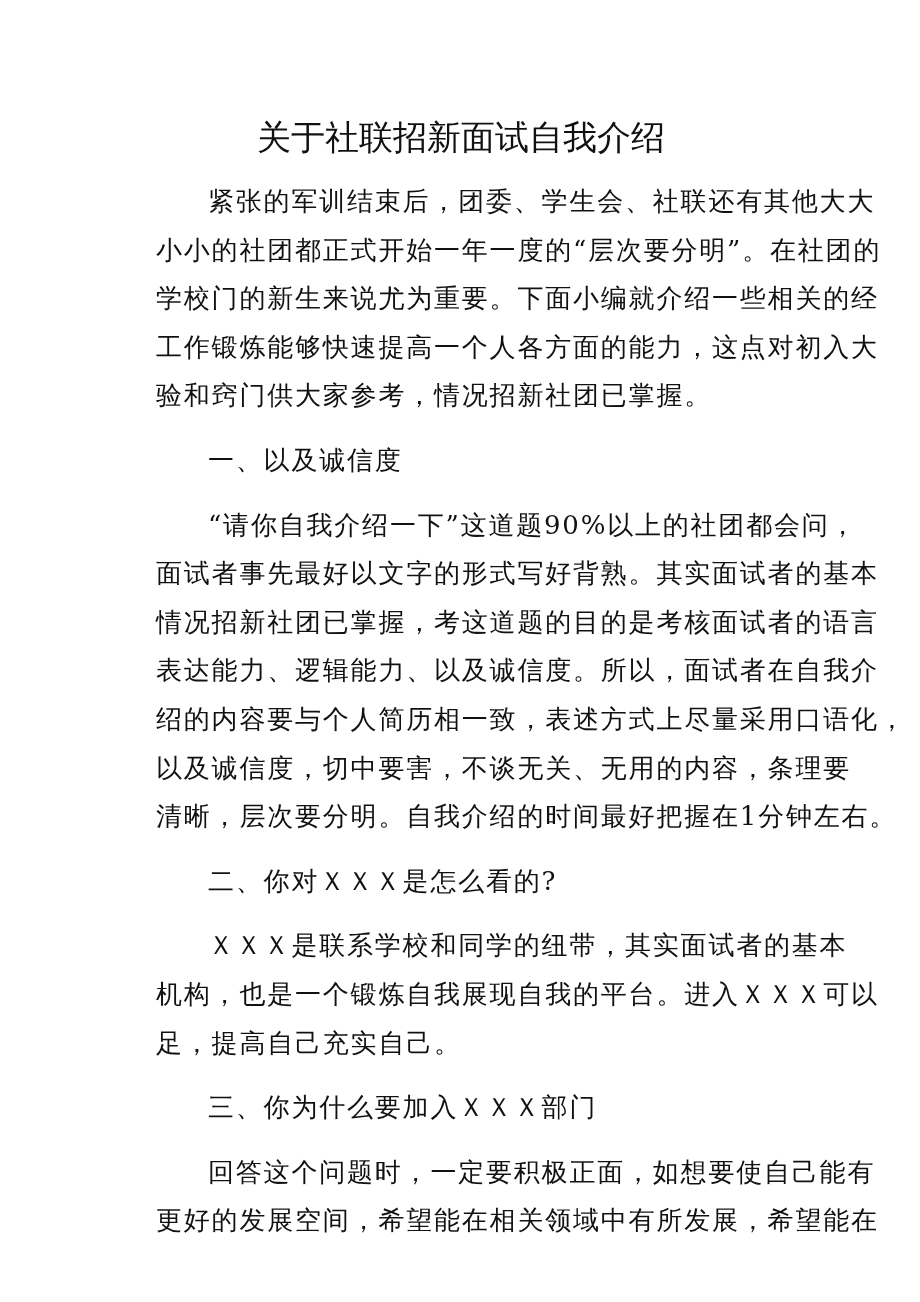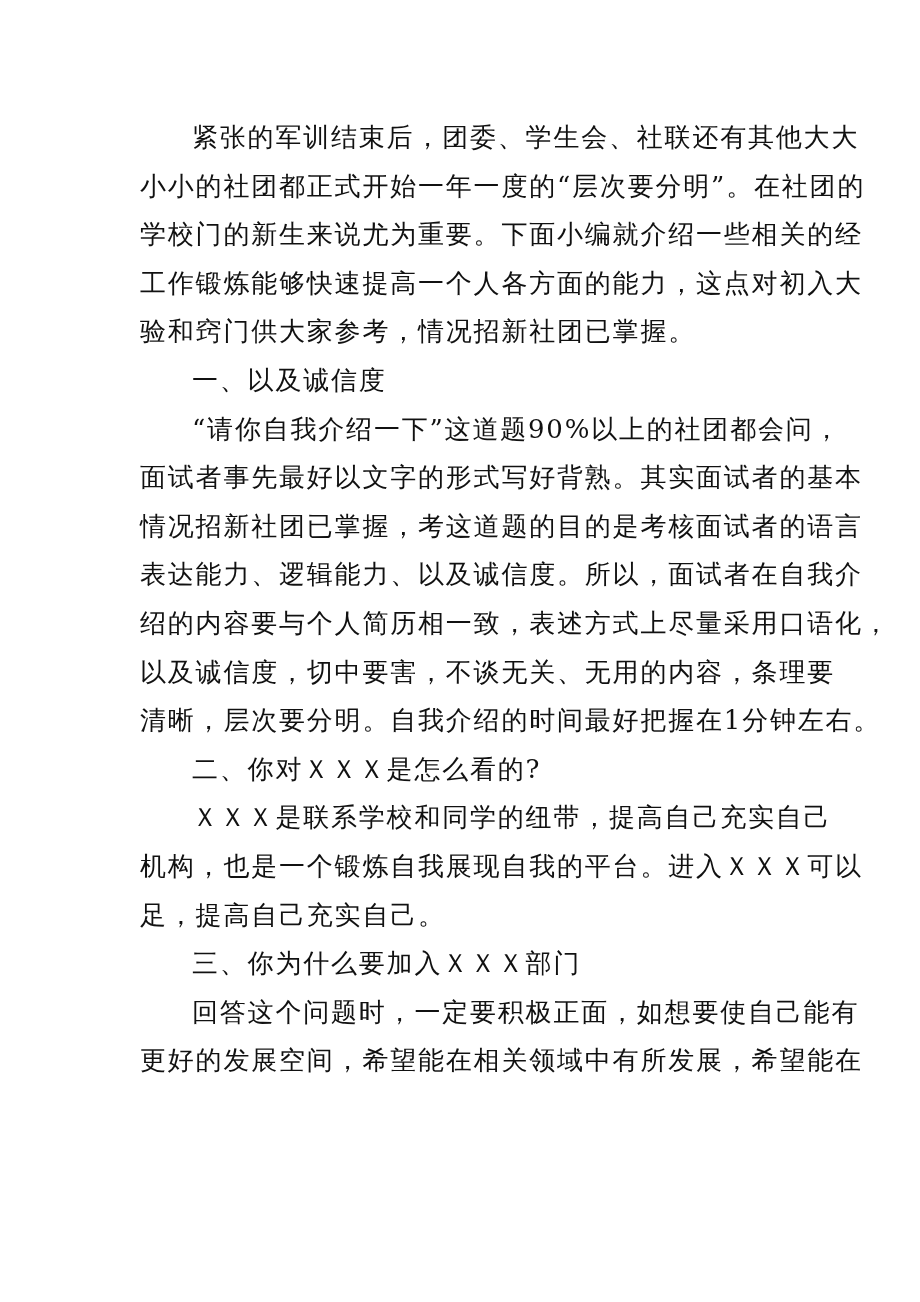--- a/index.html
+++ b/index.html
@@ -26,21 +26,21 @@
     line-height: 48px;
     text-align: center;
     margin: 0;
     font-weight: normal;
     letter-spacing: 0px;
     height: 48px;
   }
   .para {
     font-size: 26px;
     line-height: 48.6px;
-    margin: 0;
+    margin: 16px;
     text-align: justify;
     text-justify: inter-character;
     letter-spacing: 1.8px;
     word-break: break-all;
   }
   .line {
     display: block;
     height: 48.6px;
     white-space: nowrap;
     text-align-last: justify;
@@ -50,20 +50,21 @@
     text-align-last: left;
   }
   .indent {
     padding-left: 52px;
   }
 </style>
 </head>
 <body>
 
 <div class="page">
+  <h1 class="title">关于社联招新面试自我介绍</h1>
 
   <div class="para">
     <span class="line indent">紧张的军训结束后，团委、学生会、社联还有其他大大</span>
     <span class="line">小小的社团都正式开始一年一度的“层次要分明”。在社团的</span>
     <span class="line">学校门的新生来说尤为重要。下面小编就介绍一些相关的经</span>
     <span class="line">工作锻炼能够快速提高一个人各方面的能力，这点对初入大</span>
     <span class="line last">验和窍门供大家参考，情况招新社团已掌握。</span>
   </div>
 
   <div class="para">
@@ -78,21 +79,21 @@
     <span class="line">绍的内容要与个人简历相一致，表述方式上尽量采用口语化，</span>
     <span class="line">以及诚信度，切中要害，不谈无关、无用的内容，条理要</span>
     <span class="line">清晰，层次要分明。自我介绍的时间最好把握在1分钟左右。</span>
   </div>
 
   <div class="para">
     <span class="line last indent">二、你对ＸＸＸ是怎么看的?</span>
   </div>
 
   <div class="para">
-    <span class="line indent">ＸＸＸ是联系学校和同学的纽带，提高自己充实自己</span>
+    <span class="line indent">ＸＸＸ是联系学校和同学的纽带，其实面试者的基本</span>
     <span class="line">机构，也是一个锻炼自我展现自我的平台。进入ＸＸＸ可以</span>
     <span class="line last">足，提高自己充实自己。</span>
   </div>
 
   <div class="para">
     <span class="line last indent">三、你为什么要加入ＸＸＸ部门</span>
   </div>
 
   <div class="para">
     <span class="line indent">回答这个问题时，一定要积极正面，如想要使自己能有</span>

